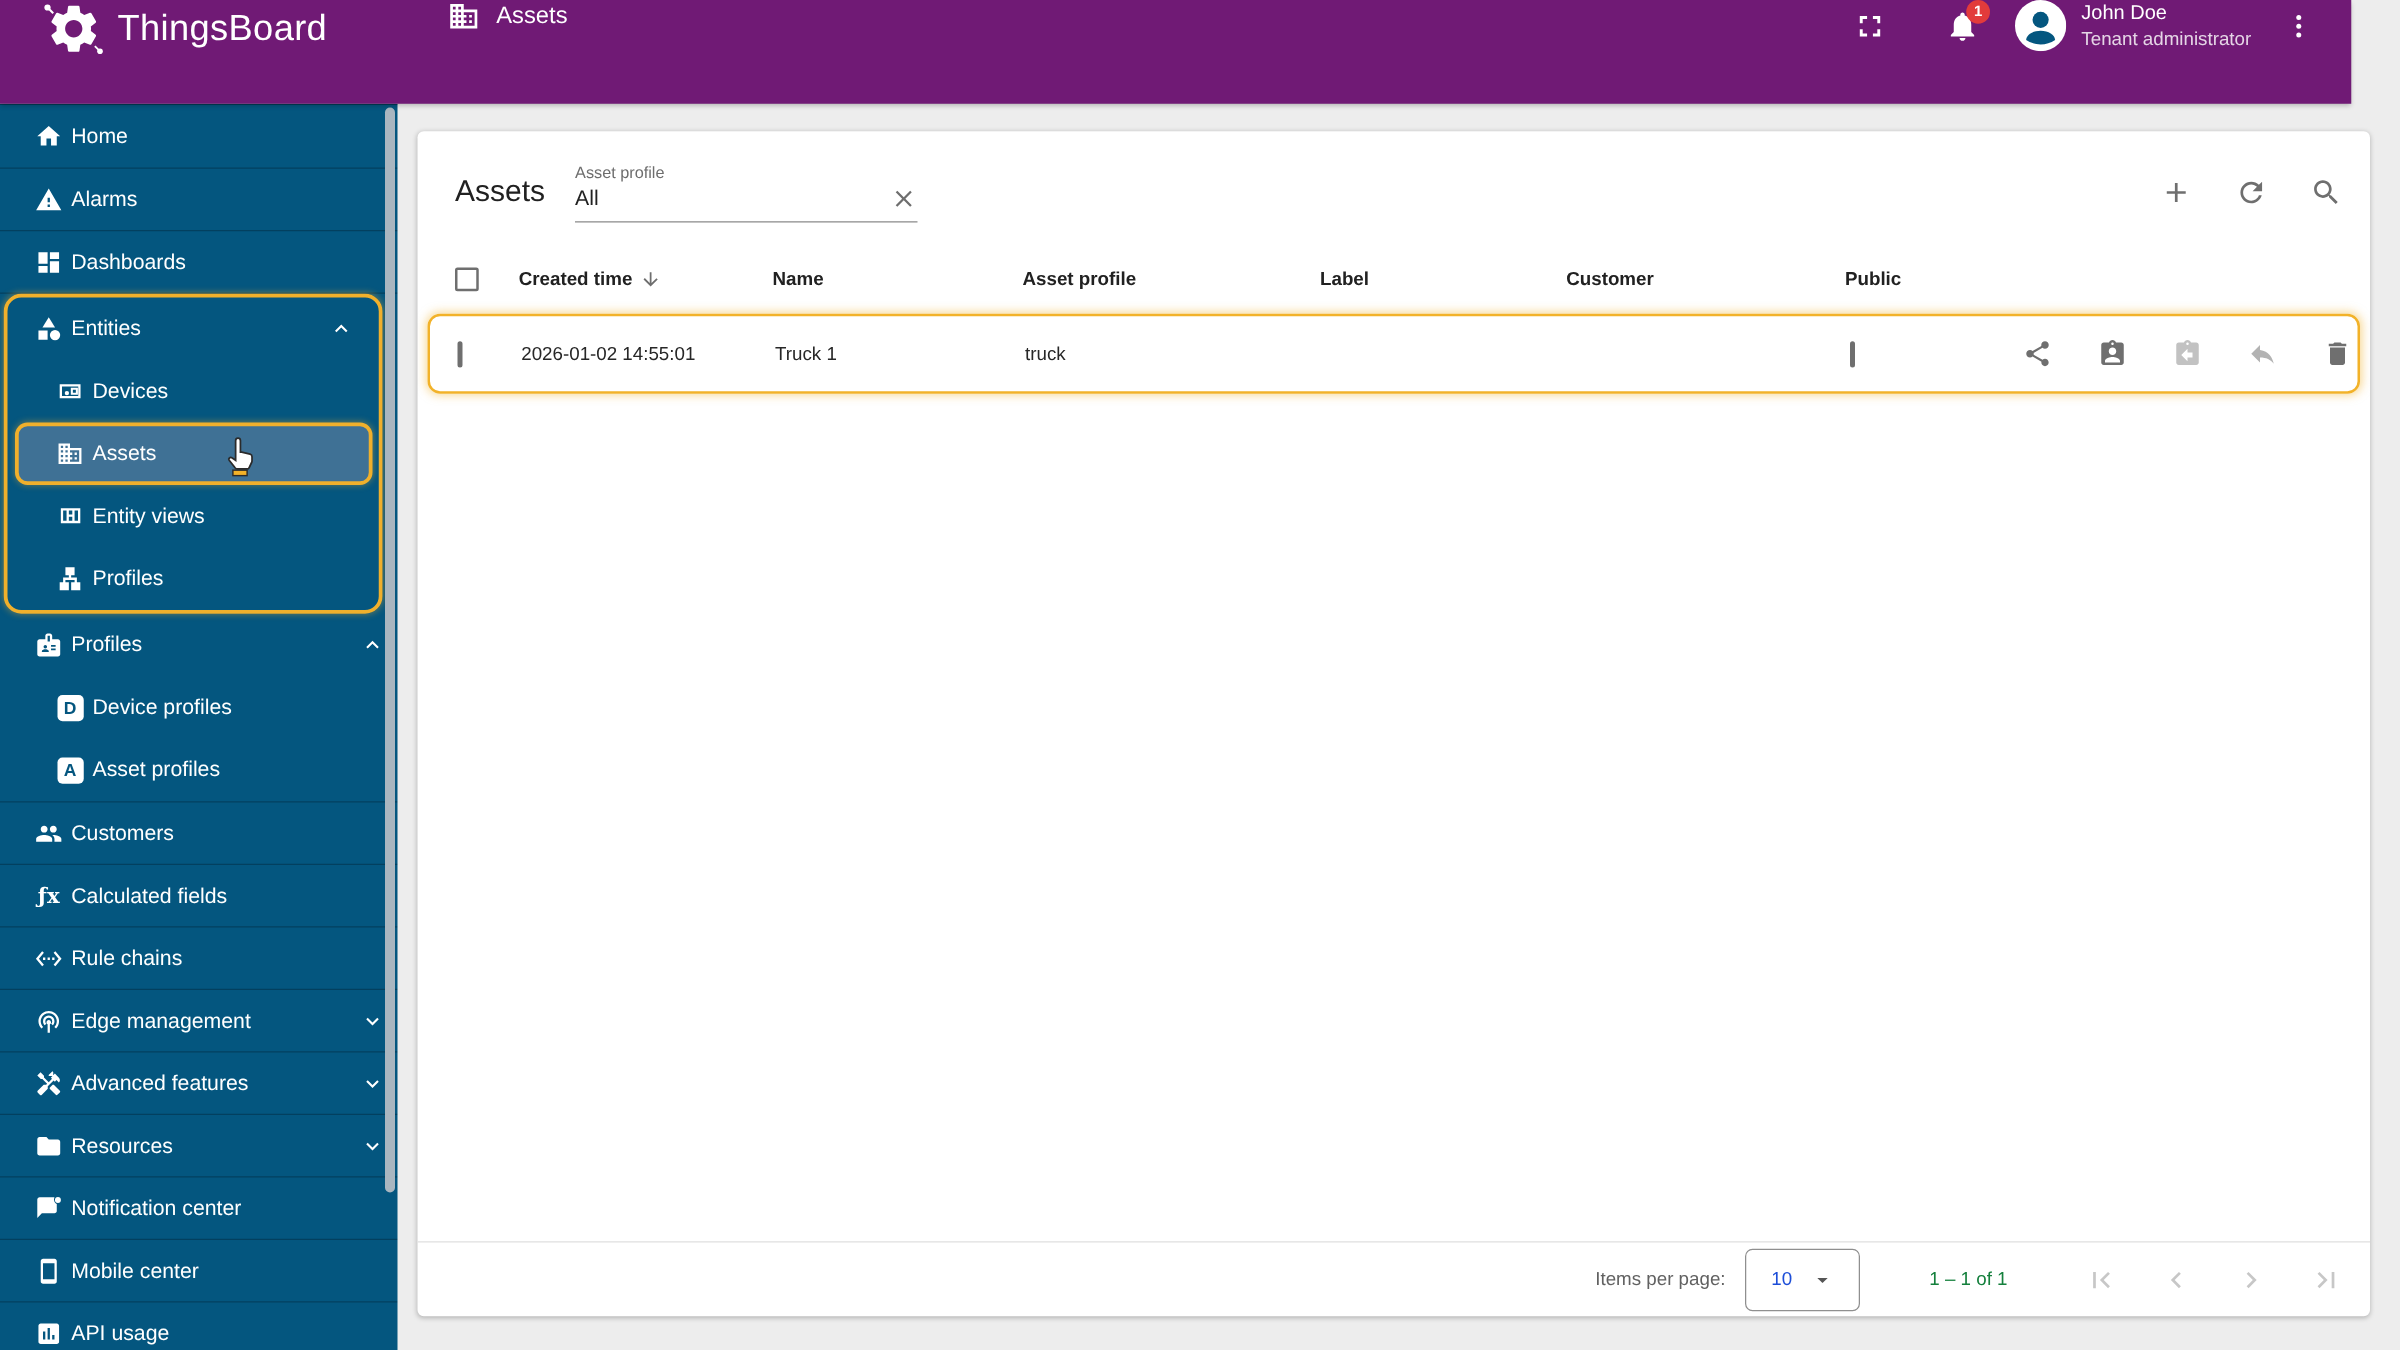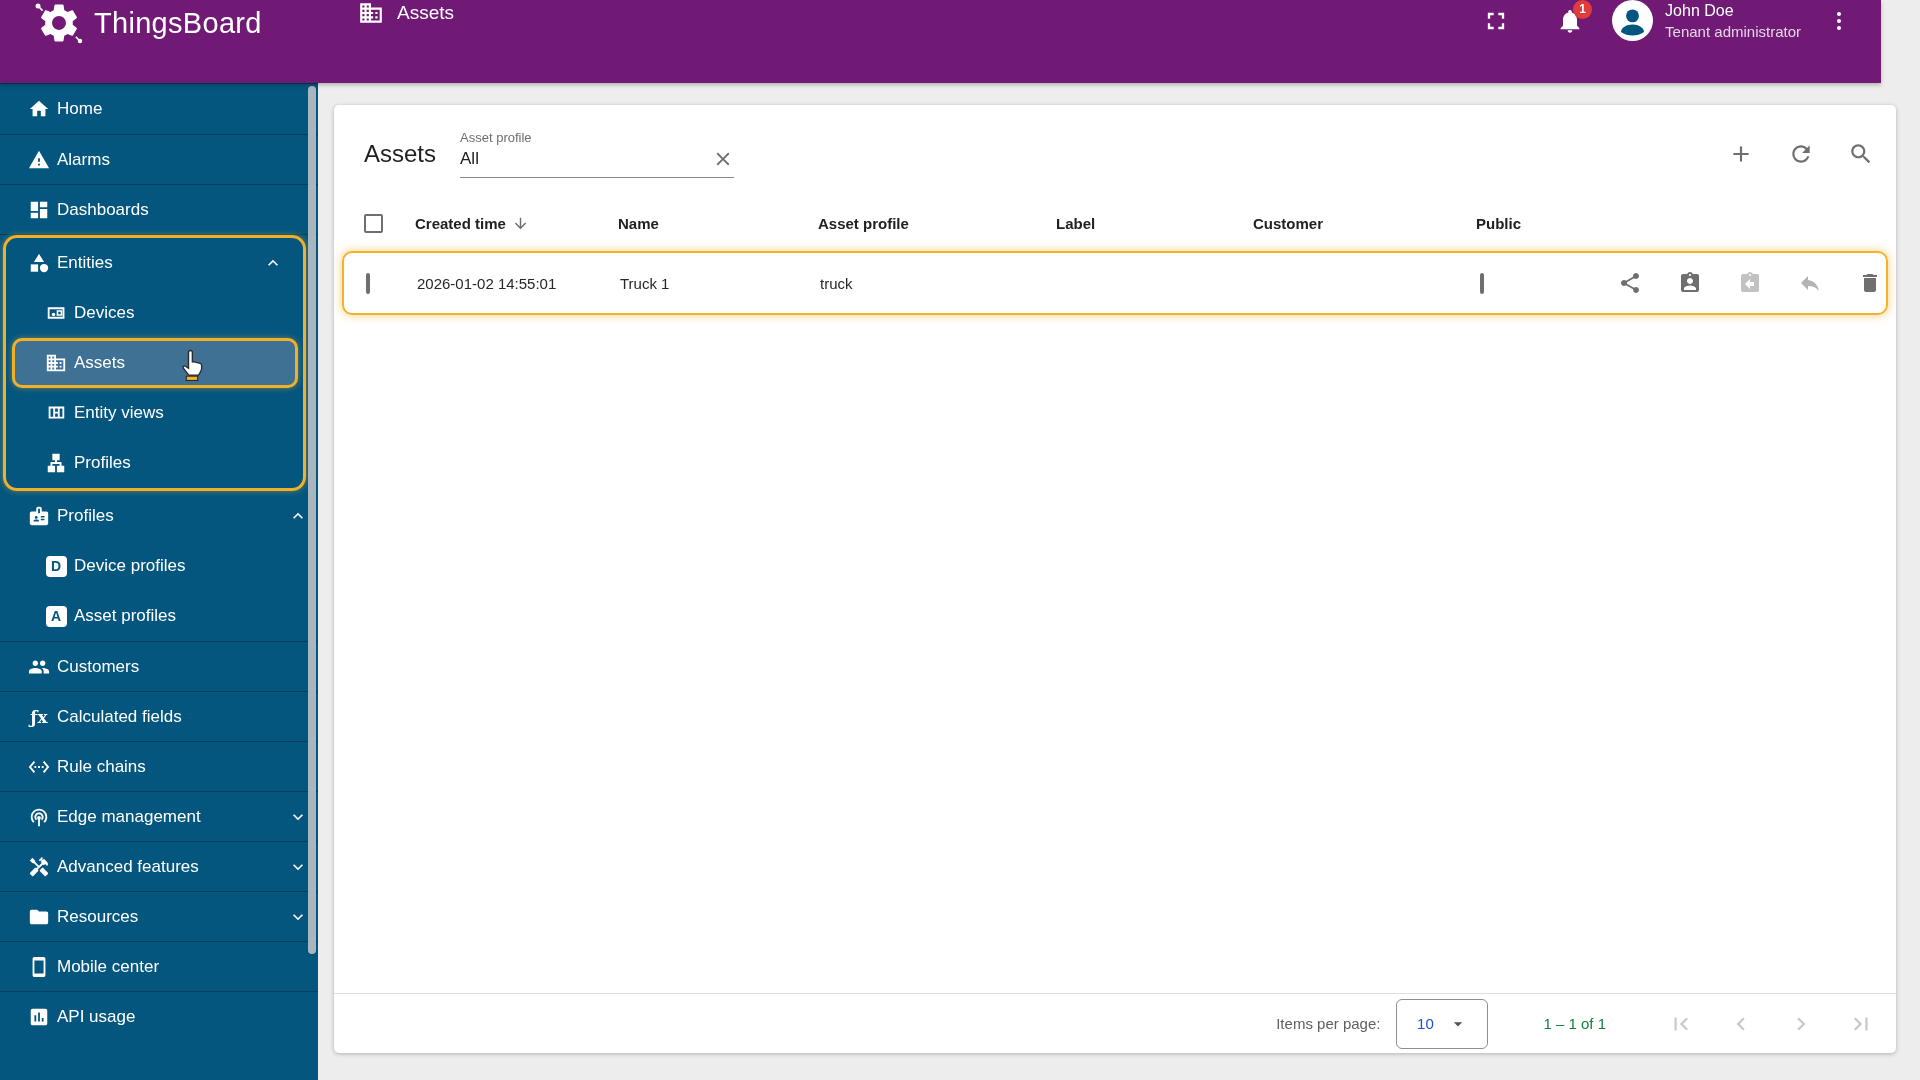--- a/index.html
+++ b/index.html
@@ -435,20 +435,28 @@
         </svg>
       </span>
     <span class="nav-label">Resources</span>
     <span class="chevron"><svg viewBox="0 0 24 24" fill="currentColor">
           <use href="#i-down"></use>
         </svg></span>
   </div>
   <div class="nav-item divided">
     <span class="nav-icon">
         <svg viewBox="0 0 24 24" fill="currentColor">
+          <use href="#i-chatdot"></use>
+        </svg>
+      </span>
+    <span class="nav-label">Notification center</span>
+  </div>
+  <div class="nav-item divided">
+    <span class="nav-icon">
+        <svg viewBox="0 0 24 24" fill="currentColor">
           <use href="#i-phone"></use>
         </svg>
       </span>
     <span class="nav-label">Mobile center</span>
   </div>
   <div class="nav-item divided">
     <span class="nav-icon">
         <svg viewBox="0 0 24 24" fill="currentColor">
           <use href="#i-chart"></use>
         </svg>

